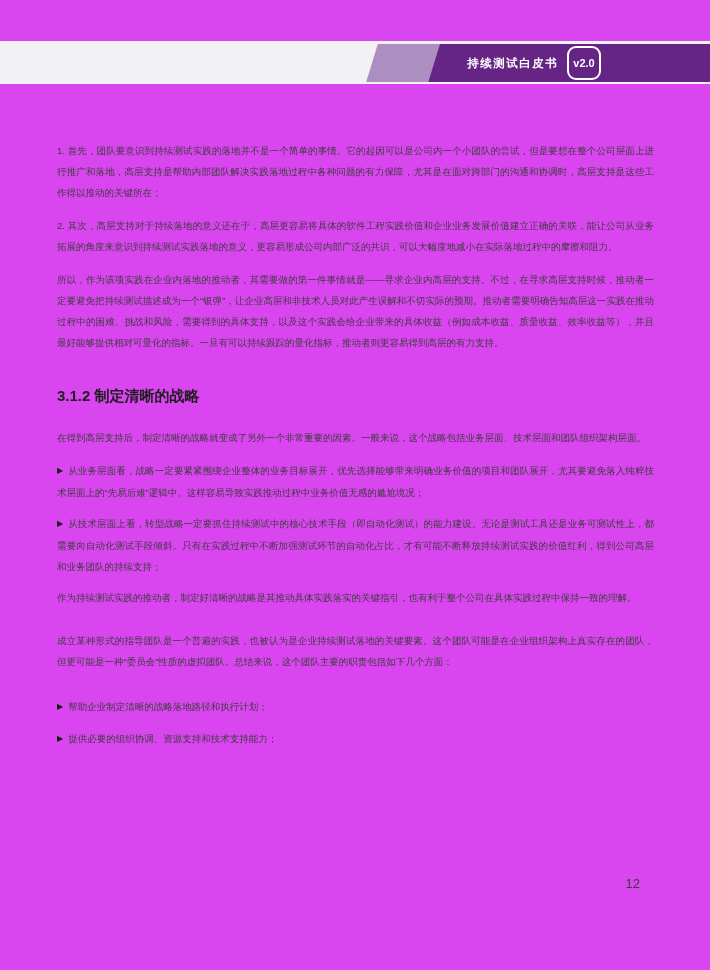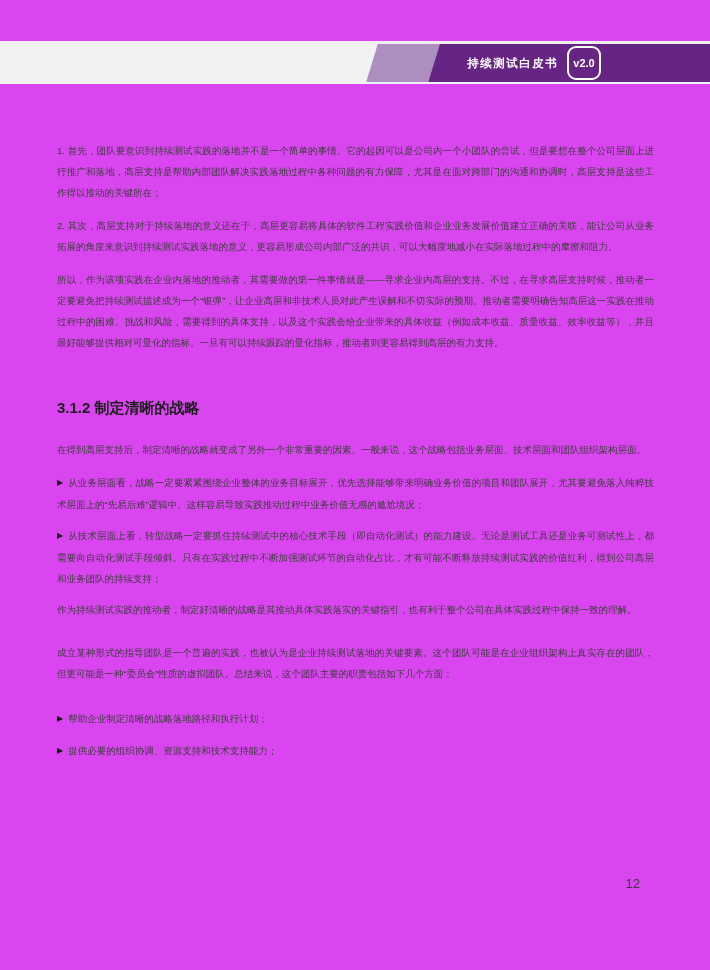--- a/index.html
+++ b/index.html
@@ -59,21 +59,21 @@
     width:710px;
     padding:140px 56px 0 57px;
     color:var(--text);
     font-size:9.5px;line-height:21px;
     text-align:justify;
   }
   .para{margin:0 0 12px;}
   .heading{
     color:var(--heading);
     font-size:15px;font-weight:bold;line-height:18px;
-    margin:46px 0 22px;
+    margin:34px 0 22px;
     text-align:left;
   }
   .bullet{margin:0 0 10px;}
   .bullet-marker{
     font-size:8px;
     margin-right:5px;
     color:#1a1a1a;
     display:inline-block;
     transform:translateY(-1px);
   }

